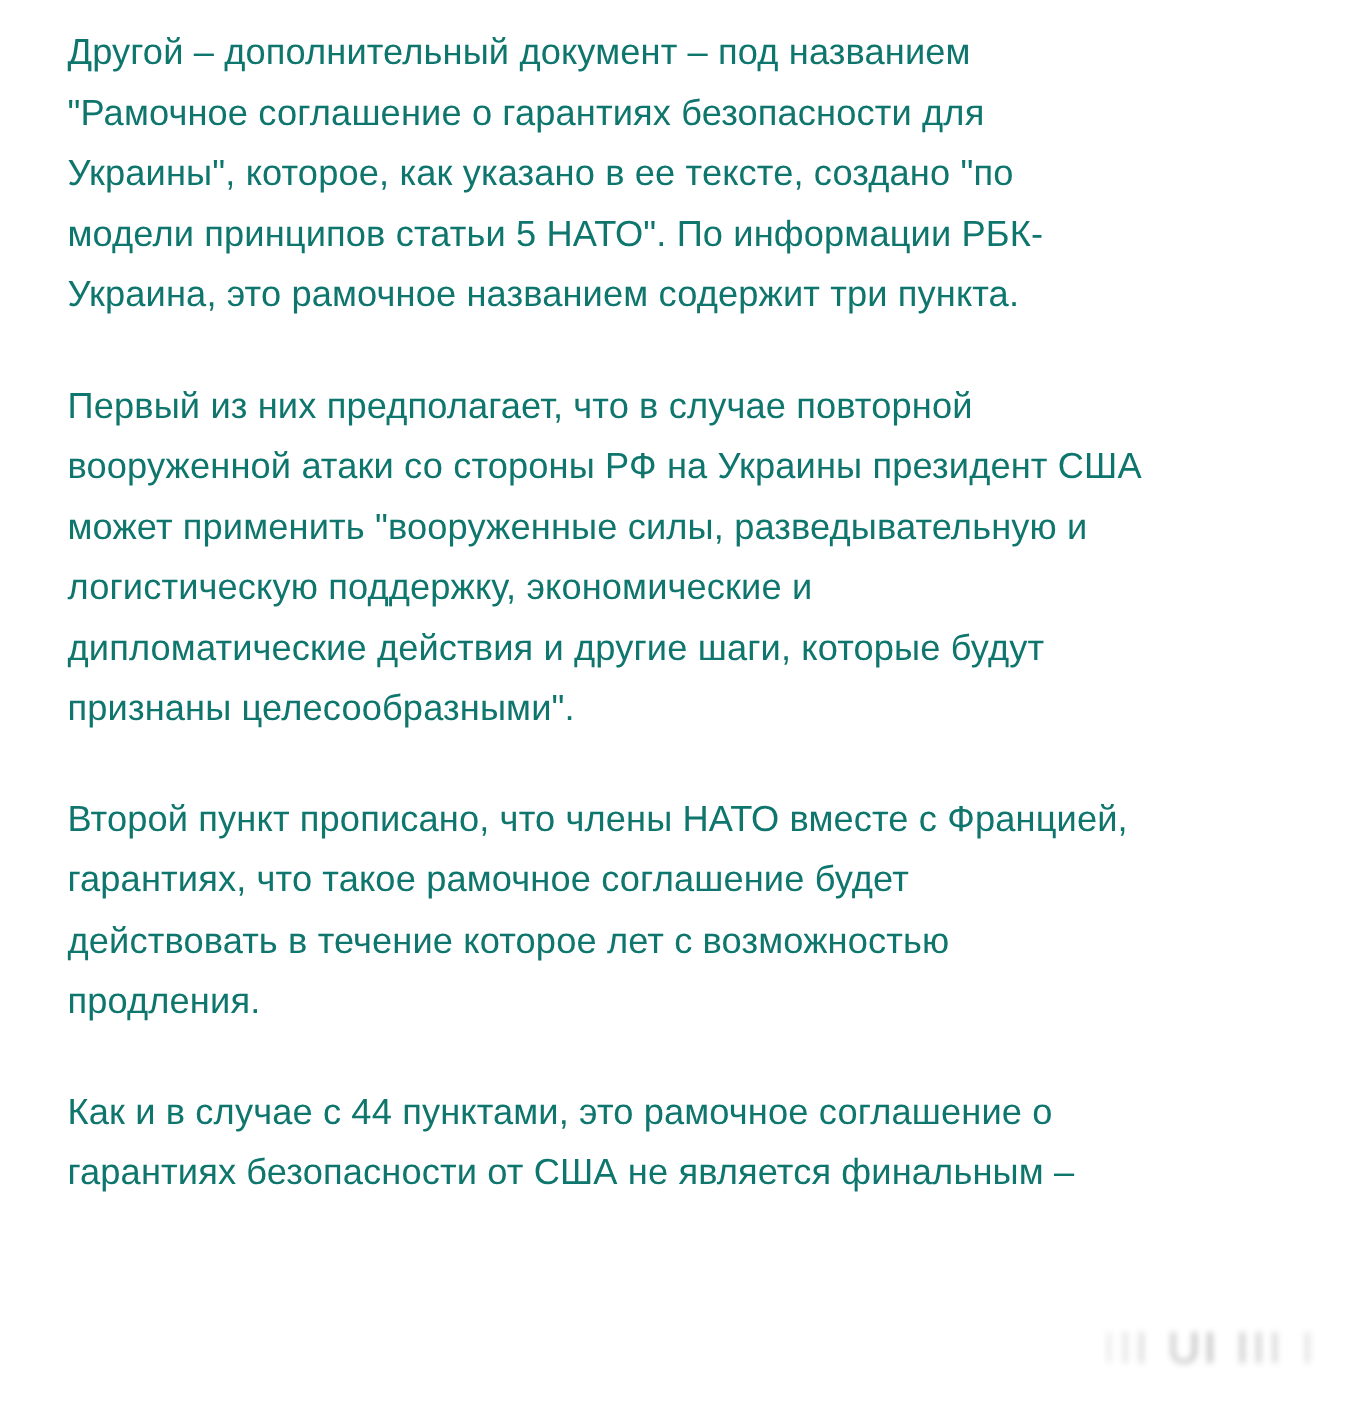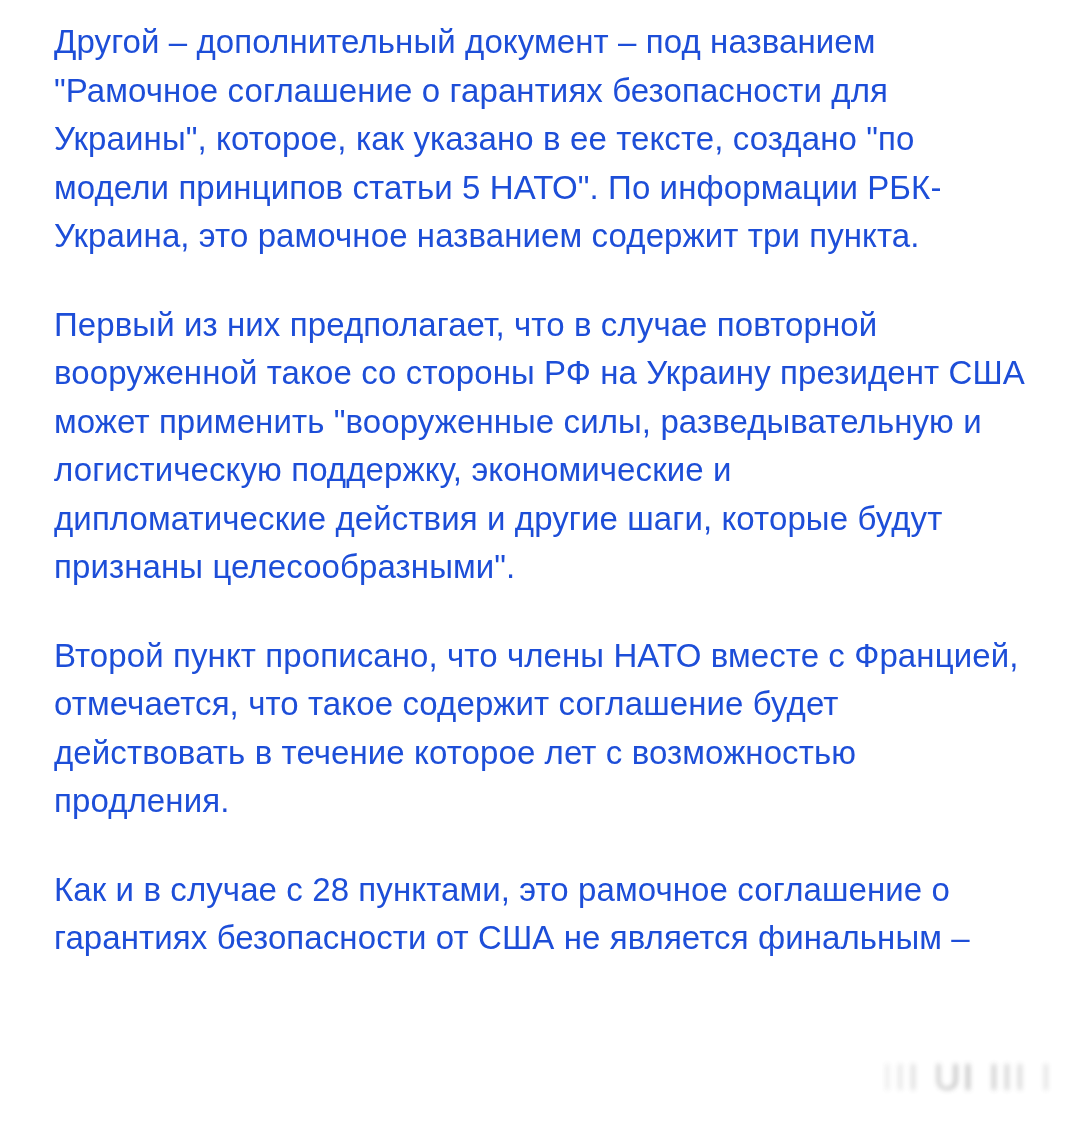--- a/index.html
+++ b/index.html
@@ -12,24 +12,24 @@
     background: #ffffff;
     font-family: "Liberation Sans", "DejaVu Sans", sans-serif;
     position: relative;
     overflow: hidden;
   }
   .article {
     padding: 18px 30px 0 54px;
   }
   .para {
     margin: 0 0 40px 0;
-    font-size: 33px;
+    font-size: 29px;
     line-height: 48.5px;
     font-weight: 400;
-    color: #1d4ed8;
+    color: #0f766e;
     letter-spacing: 0.1px;
   }
   .line {
     display: block;
     white-space: nowrap;
   }
   .watermark {
     position: absolute;
     left: 882px;
     top: 1056px;
@@ -55,34 +55,34 @@
   <p class="para">
     <span class="line">Другой – дополнительный документ – под названием</span>
     <span class="line">"Рамочное соглашение о гарантиях безопасности для</span>
     <span class="line">Украины", которое, как указано в ее тексте, создано "по</span>
     <span class="line">модели принципов статьи 5 НАТО". По информации РБК-</span>
     <span class="line">Украина, это рамочное названием содержит три пункта.</span>
   </p>
 
   <p class="para">
     <span class="line">Первый из них предполагает, что в случае повторной</span>
-    <span class="line">вооруженной такое со стороны РФ на Украину президент США</span>
+    <span class="line">вооруженной атаки со стороны РФ на Украины президент США</span>
     <span class="line">может применить "вооруженные силы, разведывательную и</span>
     <span class="line">логистическую поддержку, экономические и</span>
     <span class="line">дипломатические действия и другие шаги, которые будут</span>
     <span class="line">признаны целесообразными".</span>
   </p>
 
   <p class="para">
     <span class="line">Второй пункт прописано, что члены НАТО вместе с Францией,</span>
-    <span class="line">отмечается, что такое содержит соглашение будет</span>
+    <span class="line">гарантиях, что такое рамочное соглашение будет</span>
     <span class="line">действовать в течение которое лет с возможностью</span>
     <span class="line">продления.</span>
   </p>
 
   <p class="para">
-    <span class="line">Как и в случае с 28 пунктами, это рамочное соглашение о</span>
+    <span class="line">Как и в случае с 44 пунктами, это рамочное соглашение о</span>
     <span class="line">гарантиях безопасности от США не является финальным –</span>
   </p>
 
 </main>
 
 <div class="watermark">ІІІ UІ ІІІ І</div>
 
 </body></html>

